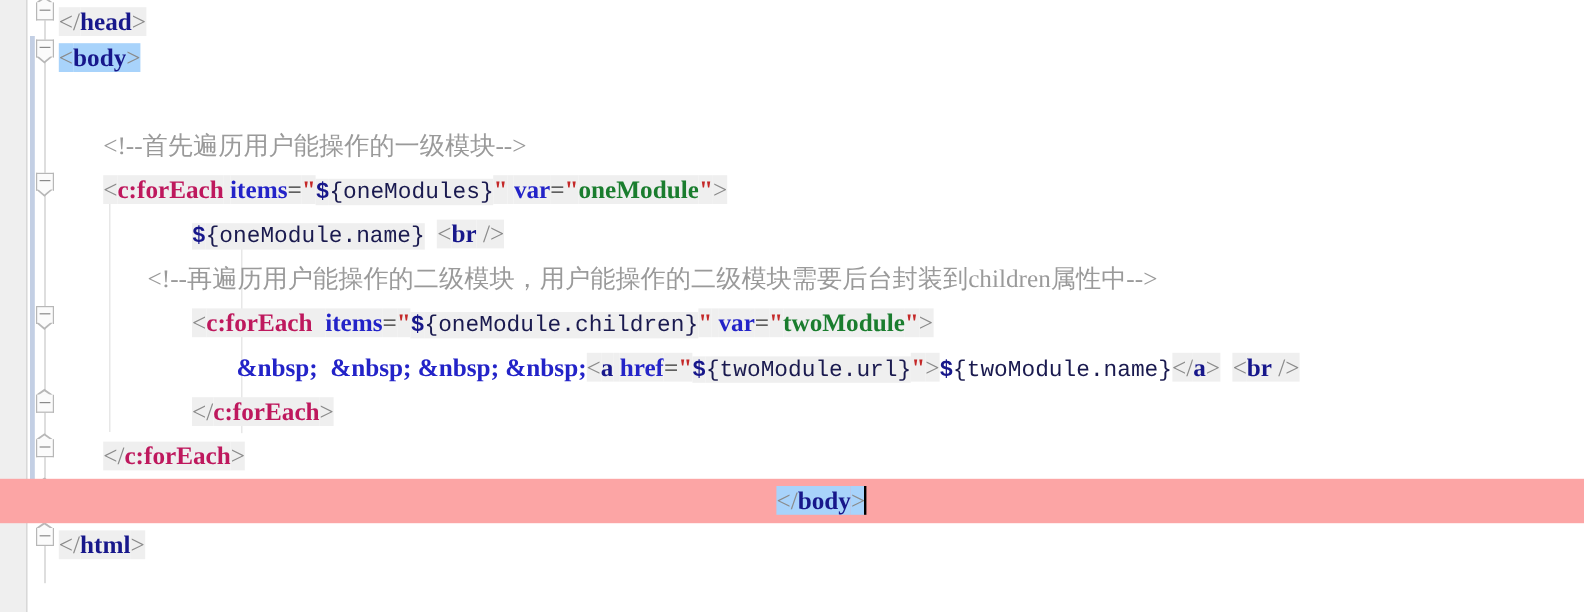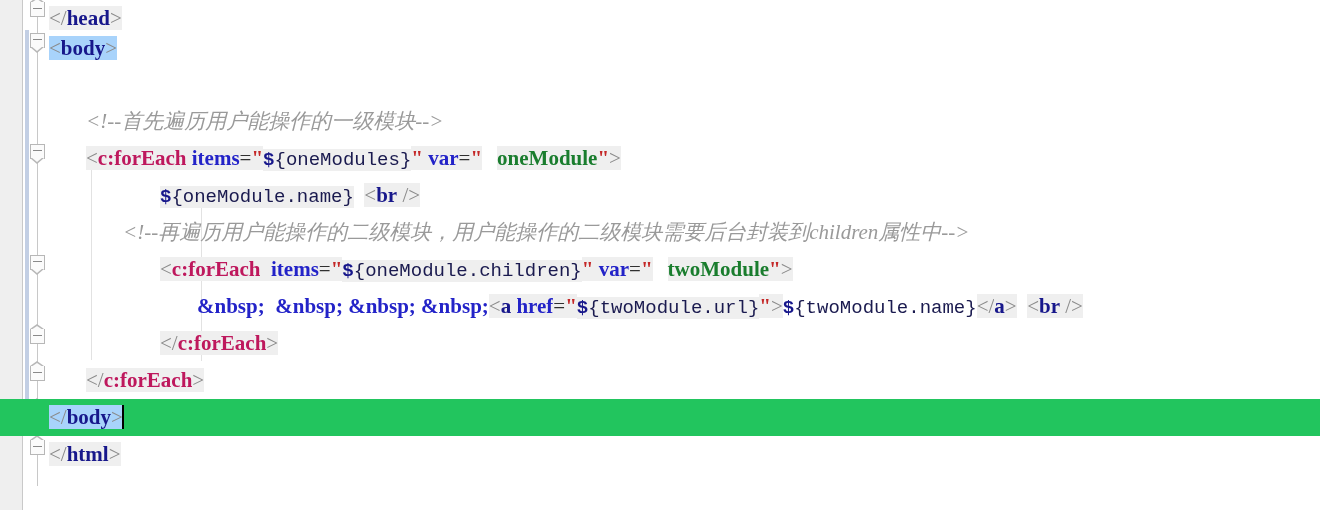--- a/index.html
+++ b/index.html
@@ -122,49 +122,49 @@
     white-space: pre;
   }
   .line {
     position: absolute;
     left: 0;
     width: 1271px;
     height: 37px;
     white-space: pre;
   }
   .line.current {
-    background: #22c55e;
+    background: #fca5a5;
     left: -49px;
     width: 1320px;
     padding-left: 49px;
     box-sizing: border-box;
+    text-align: center;
   }
 
   
   .indent-guide {
     position: absolute;
     width: 1px;
     background: #e2e2e2;
   }
 
   
   .tagbg   { background: #efefef; }
   .punct   { color: #8a8a8a; }
   .tagname { color: #17178b; font-weight: bold; }
   .jsptag  { color: #be185d; font-weight: bold; }
   .attr    { color: #2323c8; font-weight: bold; }
   .eq      { color: #303030; }
   .quote   { color: #c42828; font-weight: bold; }
-  .strval  { color: #1a7d2e; font-weight: bold; margin-left: 15px; }
+  .strval  { color: #1a7d2e; font-weight: bold; }
   .el      { color: #1a1a4f; font-family: "Liberation Mono", "DejaVu Sans Mono", monospace; font-size: 19px; }
   .eldollar{ color: #17178b; font-weight: bold; font-family: "Liberation Mono","DejaVu Sans Mono", monospace; font-size: 19px;}
   .entity  { color: #2323c8; font-weight: bold; }
   .comment {
     color: #9a9a9a;
-    font-style: italic;
   }
   .sel     { background: #a8d3fb; }
   .caret {
     display: inline-block;
     width: 2px;
     height: 24px;
     background: #000000;
     vertical-align: -5px;
     margin-left: -1px;
   }

